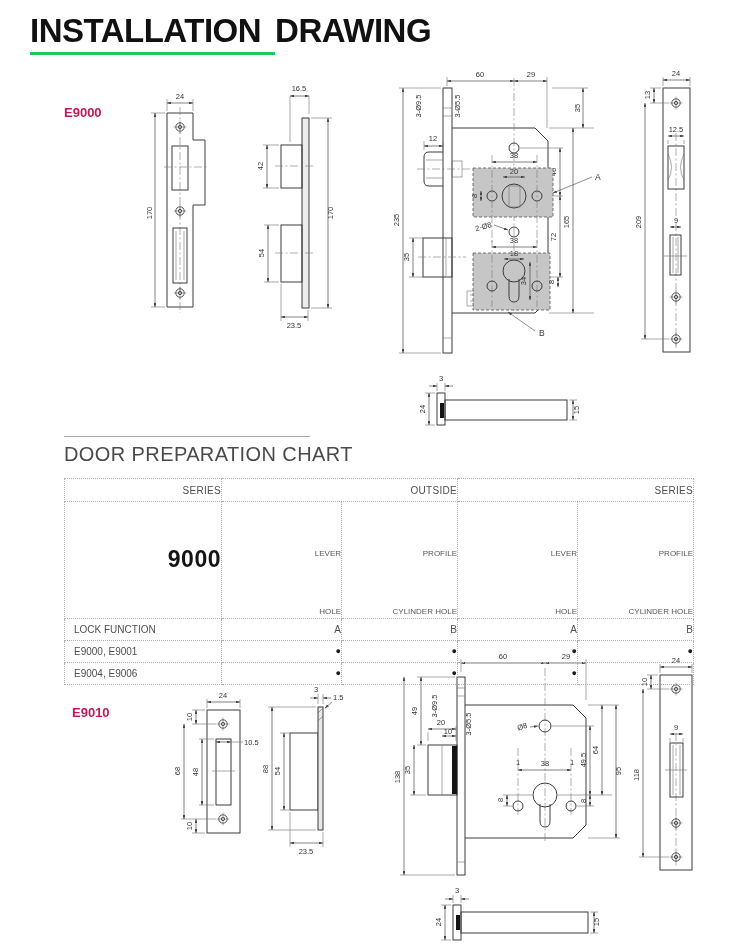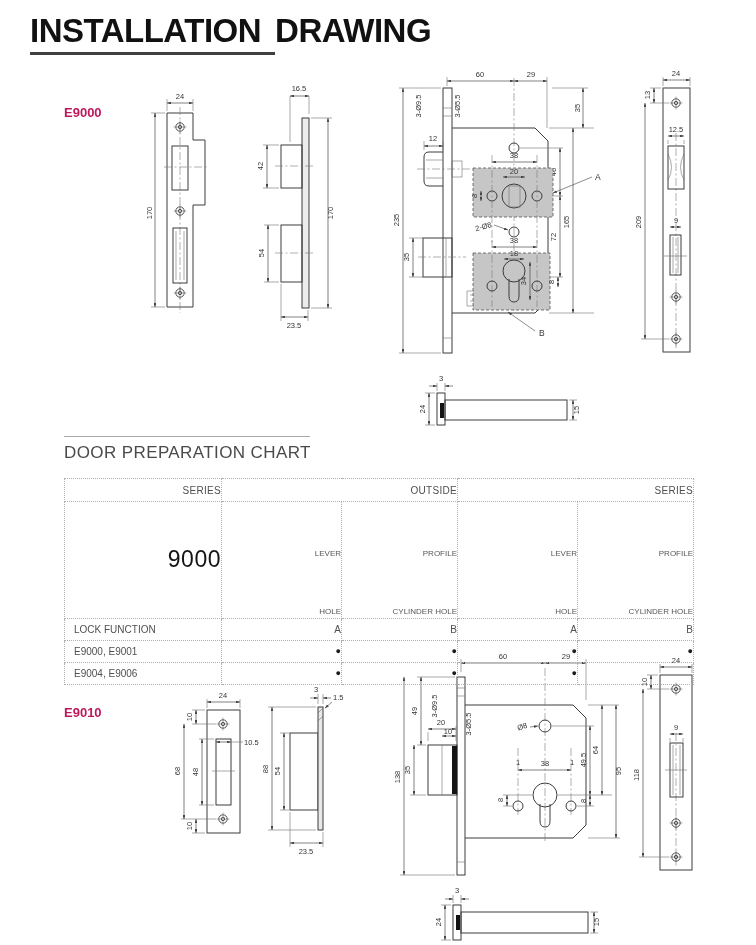--- a/index.html
+++ b/index.html
@@ -1,32 +1,32 @@
 <!DOCTYPE html>
 <html><head>
 <meta charset="utf-8">
 <style>
   html,body{margin:0;padding:0;background:#fff;}
   #page{position:relative;width:756px;height:945px;background:#fff;overflow:hidden;
         font-family:"Liberation Sans",sans-serif;color:#222;}
   
   #title{position:absolute;left:30px;top:12px;font-size:33px;font-weight:600;
          letter-spacing:-0.5px;color:#111;white-space:nowrap;}
-  #title .u{display:inline-block;border-bottom:3px solid #404040;padding-bottom:2px;padding-right:14px;}
+  #title .u{display:inline-block;border-bottom:3px solid #22c55e;padding-bottom:2px;padding-right:14px;}
   .series-label{position:absolute;font-size:13px;font-weight:700;color:#be185d;}
   
   #chart-rule{position:absolute;left:64px;top:436px;width:246px;height:1px;background:#a9a9a9;}
-  #chart-heading{position:absolute;left:64px;top:443px;font-size:17px;color:#4a4a4a;letter-spacing:0.4px;}
+  #chart-heading{position:absolute;left:64px;top:443px;font-size:20px;color:#4a4a4a;letter-spacing:0.4px;}
   
   #prep-table{position:absolute;left:64px;top:478px;border-collapse:collapse;table-layout:fixed;}
   #prep-table td{border:1px dotted #b0b0b0;text-align:right;vertical-align:middle;
                  font-size:10px;color:#4f4f4f;padding:0;}
   #prep-table td.lft{text-align:left;padding-left:9px;}
   #prep-table .hd{letter-spacing:0.3px;}
-  #prep-table .big{font-size:23px;font-weight:400;color:#141414;letter-spacing:0.5px;}
+  #prep-table .big{font-size:23px;font-weight:700;color:#141414;letter-spacing:0.5px;}
   #prep-table .sub{font-size:8px;line-height:1.35;color:#575757;}
   #prep-table .sub span{display:block;margin-top:47px;}
   #prep-table .dot{font-size:9px;color:#1b1b1b;}
   
   svg{position:absolute;left:0;top:0;}
   .e{fill:none;stroke:#3c3c3c;stroke-width:1;}
   .t{fill:none;stroke:#6e6e6e;stroke-width:0.6;}
   .d{fill:none;stroke:#4a4a4a;stroke-width:0.7;marker-start:url(#mE);marker-end:url(#mE);}
   .ld{fill:none;stroke:#5a5a5a;stroke-width:0.7;marker-end:url(#mE);}
   .c{fill:none;stroke:#7a7a7a;stroke-width:0.6;stroke-dasharray:8 2.5 2 2.5;}
@@ -406,21 +406,21 @@
     <line class="t" x1="590" y1="912" x2="598" y2="912"></line>
     <line class="t" x1="590" y1="933" x2="598" y2="933"></line>
     <line class="d" x1="594" y1="912" x2="594" y2="933"></line>
     <text transform="rotate(-90 599 922)" x="599" y="922">15</text>
   </g>
 </svg>
 
   <div id="title"><span class="u">INSTALLATION</span><span>DRAWING</span></div>
 
   <div class="series-label" style="left:64px;top:105px;">E9000</div>
-  <div class="series-label" style="left:64px;top:705px;">E9010</div>
+  <div class="series-label" style="left:72px;top:705px;">E9010</div>
 
   <div id="chart-rule"></div>
   <div id="chart-heading">DOOR PREPARATION CHART</div>
 
   <table id="prep-table">
     <colgroup>
         <col style="width:157px">
         <col style="width:120px">
         <col style="width:116px">
         <col style="width:120px">

